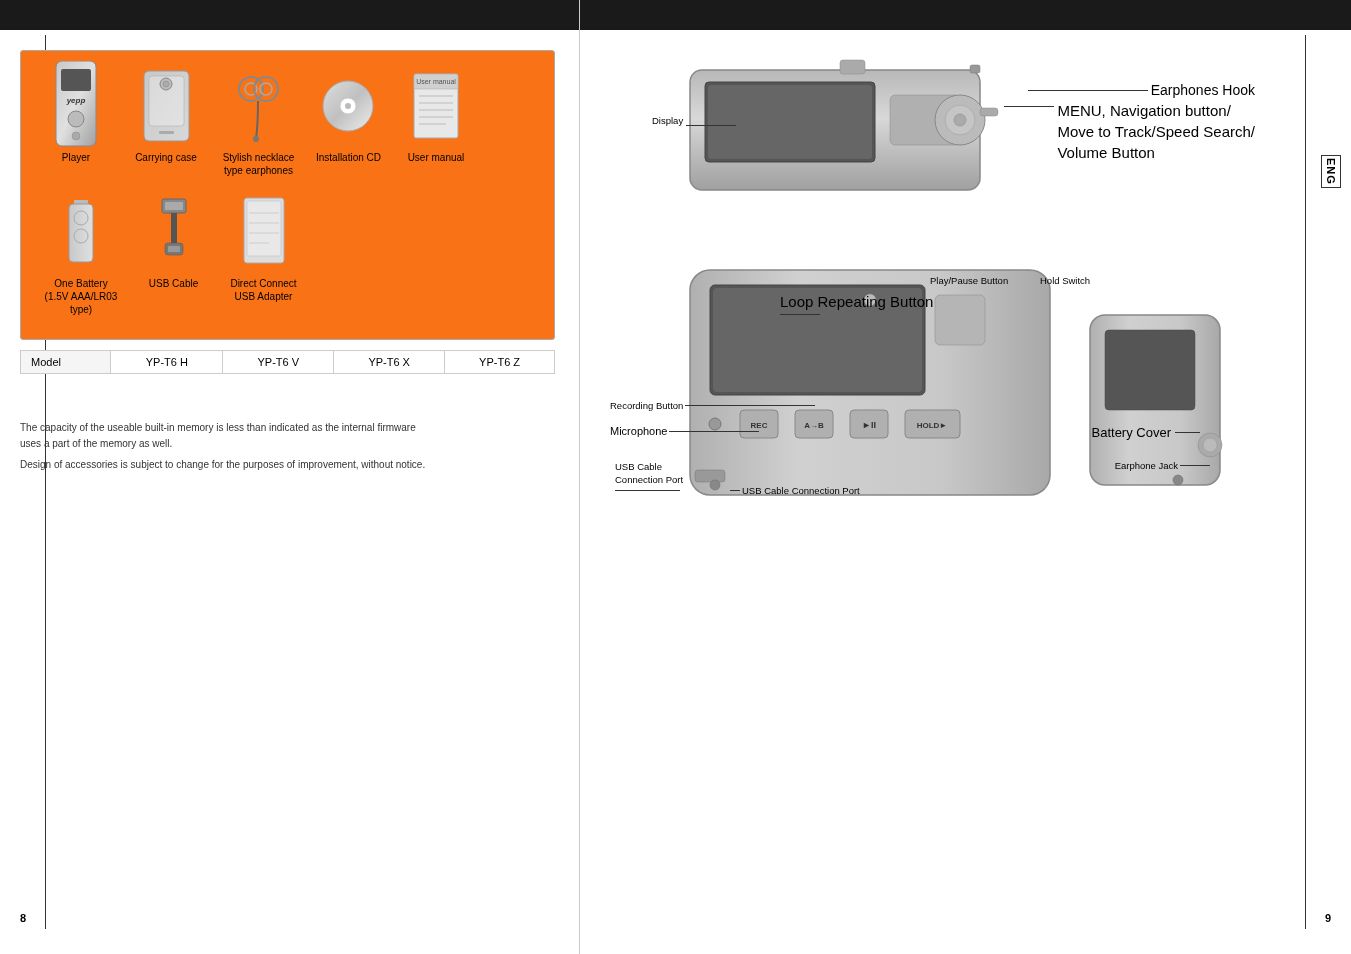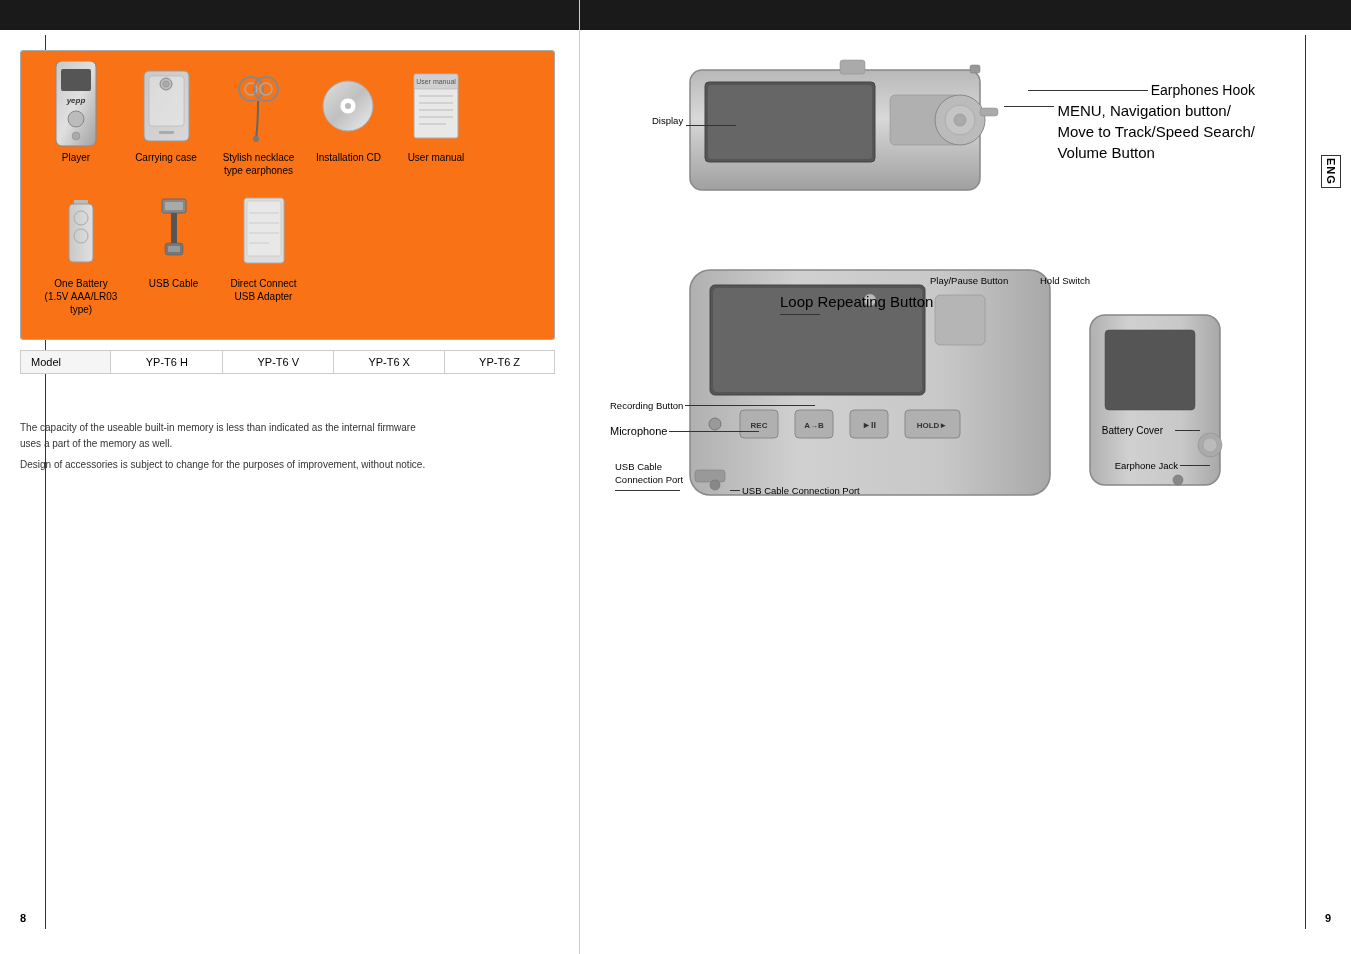--- a/index.html
+++ b/index.html
@@ -480,21 +480,21 @@
       </div>
 
       
       <div style="position:absolute; top:220px; left:120px; font-size:9.5px; white-space:nowrap; display:flex; align-items:center; gap:2px;">
         <div style="width:10px; height:1px; background:#333;"></div>
         <span>USB Cable
 Connection Port</span>
       </div>
 
       
-      <div style="position:absolute; top:160px; right:130px; font-size:10px; white-space:nowrap; display:flex; align-items:center; gap:12px;">
+      <div style="position:absolute; top:160px; right:130px; font-size:13px; white-space:nowrap; display:flex; align-items:center; gap:4px;">
         <span>Battery Cover</span>
         <div style="width:25px; height:1px; background:#333;"></div>
       </div>
 
       
       <div style="position:absolute; top:195px; right:120px; font-size:9.5px; white-space:nowrap; display:flex; align-items:center; gap:2px;">
         <span>Earphone Jack</span>
         <div style="width:30px; height:1px; background:#333;"></div>
       </div>
     </div>

